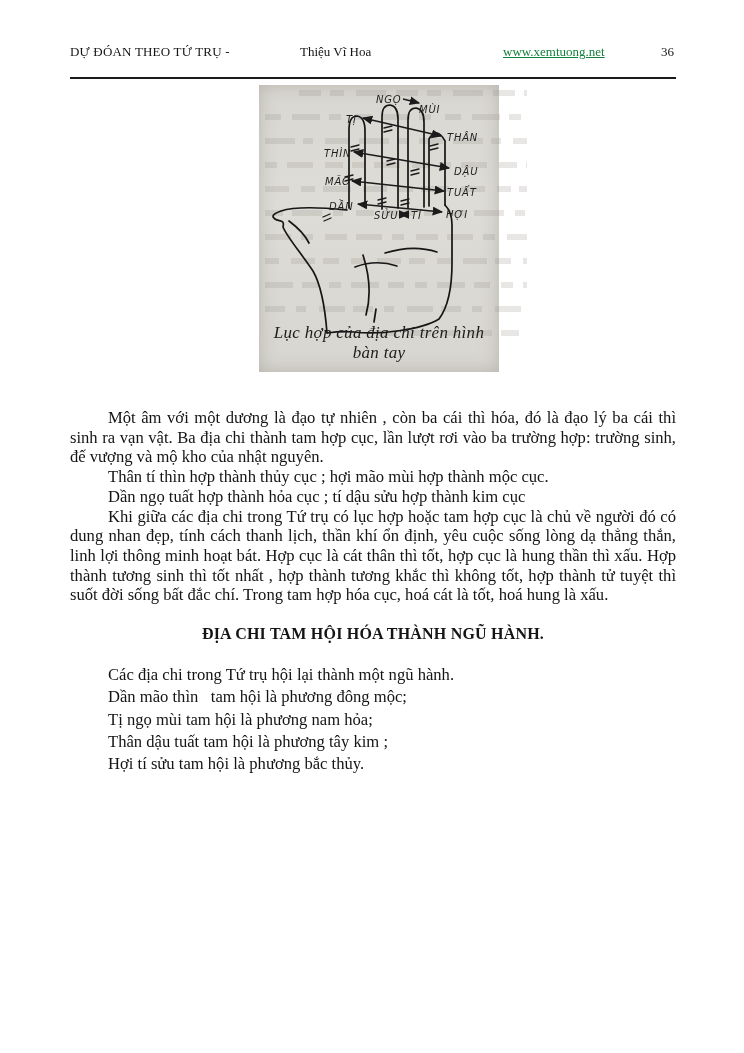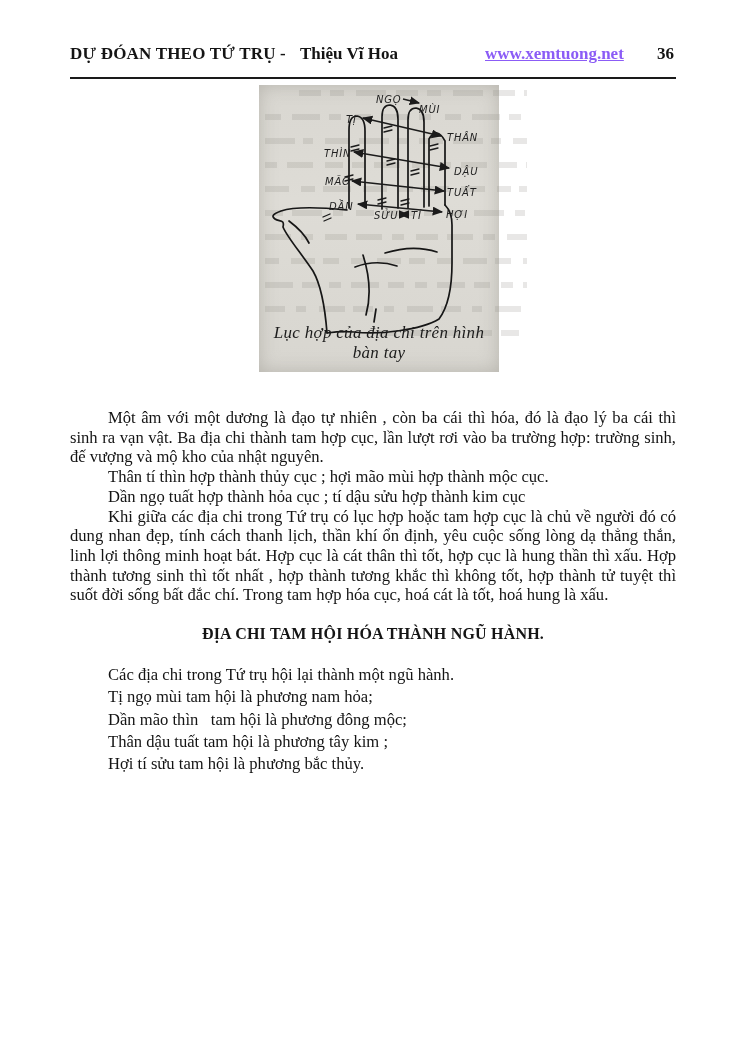--- a/index.html
+++ b/index.html
@@ -9,26 +9,25 @@
     font-family: "Liberation Serif", serif;
     color: #141414;
     position: relative;
     overflow: hidden;
   }
   .page { position: absolute; inset: 0; }
 
   
   .hdr {
     position: absolute; left: 70px; top: 44px; width: 606px; height: 22px;
-    font-size: 17px;
-    font-weight: bold;
+    font-size: 13px;
   }
   .hdr .title   { position: absolute; left: 0; top: 0; letter-spacing: .2px; }
   .hdr .author  { position: absolute; left: 230px; top: 0; }
-  .hdr .site    { position: absolute; left: 415px; top: 0; color: #8b5cf6;
+  .hdr .site    { position: absolute; left: 433px; top: 0; color: #15803d;
                   text-decoration: underline; cursor: pointer; }
   .hdr .pageno  { position: absolute; right: 2px; top: 0; margin-left: 48px; }
   .rule { position: absolute; left: 70px; top: 77px; width: 606px; height: 2px;
           background: #1a1a1a; }
 
   
   .figure {
     position: absolute; left: 259px; top: 85px; width: 240px; height: 287px;
     background: linear-gradient(180deg,#d9d7d1 0%, #dedcd6 40%, #d8d6d0 100%);
     box-shadow: inset 0 0 18px rgba(120,118,110,.35);
@@ -161,20 +160,20 @@
   <div class="textblock">
     <p class="para">Một âm với một dương là đạo tự nhiên , còn ba cái thì hóa, đó là đạo lý ba cái thì sinh ra vạn vật. Ba địa chi thành tam hợp cục, lần lượt rơi vào ba trường hợp: trường sinh, đế vượng và mộ kho của nhật nguyên.</p>
     <p class="oneline">Thân tí thìn hợp thành thủy cục ; hợi mão mùi hợp thành mộc cục.</p>
     <p class="oneline">Dần ngọ tuất hợp thành hỏa cục ; tí dậu sửu hợp thành kim cục</p>
     <p class="para">Khi giữa các địa chi trong Tứ trụ có lục hợp hoặc tam hợp cục là chủ về người đó có dung nhan đẹp, tính cách thanh lịch, thần khí ổn định, yêu cuộc sống lòng dạ thẳng thắn, linh lợi thông minh hoạt bát. Hợp cục là cát thân thì tốt, hợp cục là hung thần thì xấu. Hợp thành tương sinh thì tốt nhất , hợp thành tương khắc thì không tốt, hợp thành tử tuyệt thì suốt đời sống bất đắc chí. Trong tam hợp hóa cục, hoá cát là tốt, hoá hung là xấu.</p>
 
     <div class="h2inline">ĐỊA CHI TAM HỘI HÓA THÀNH NGŨ HÀNH.</div>
 
     <div class="list">
       <span class="li">Các địa chi trong Tứ trụ hội lại thành một ngũ hành.</span>
+      <span class="li">Dần mão thìn   tam hội là phương đông mộc;</span>
       <span class="li">Tị ngọ mùi tam hội là phương nam hỏa;</span>
-      <span class="li">Dần mão thìn   tam hội là phương đông mộc;</span>
       <span class="li">Thân dậu tuất tam hội là phương tây kim ;</span>
       <span class="li">Hợi tí sửu tam hội là phương bắc thủy.</span>
     </div>
   </div>
 
 </div>
 
 </body></html>

